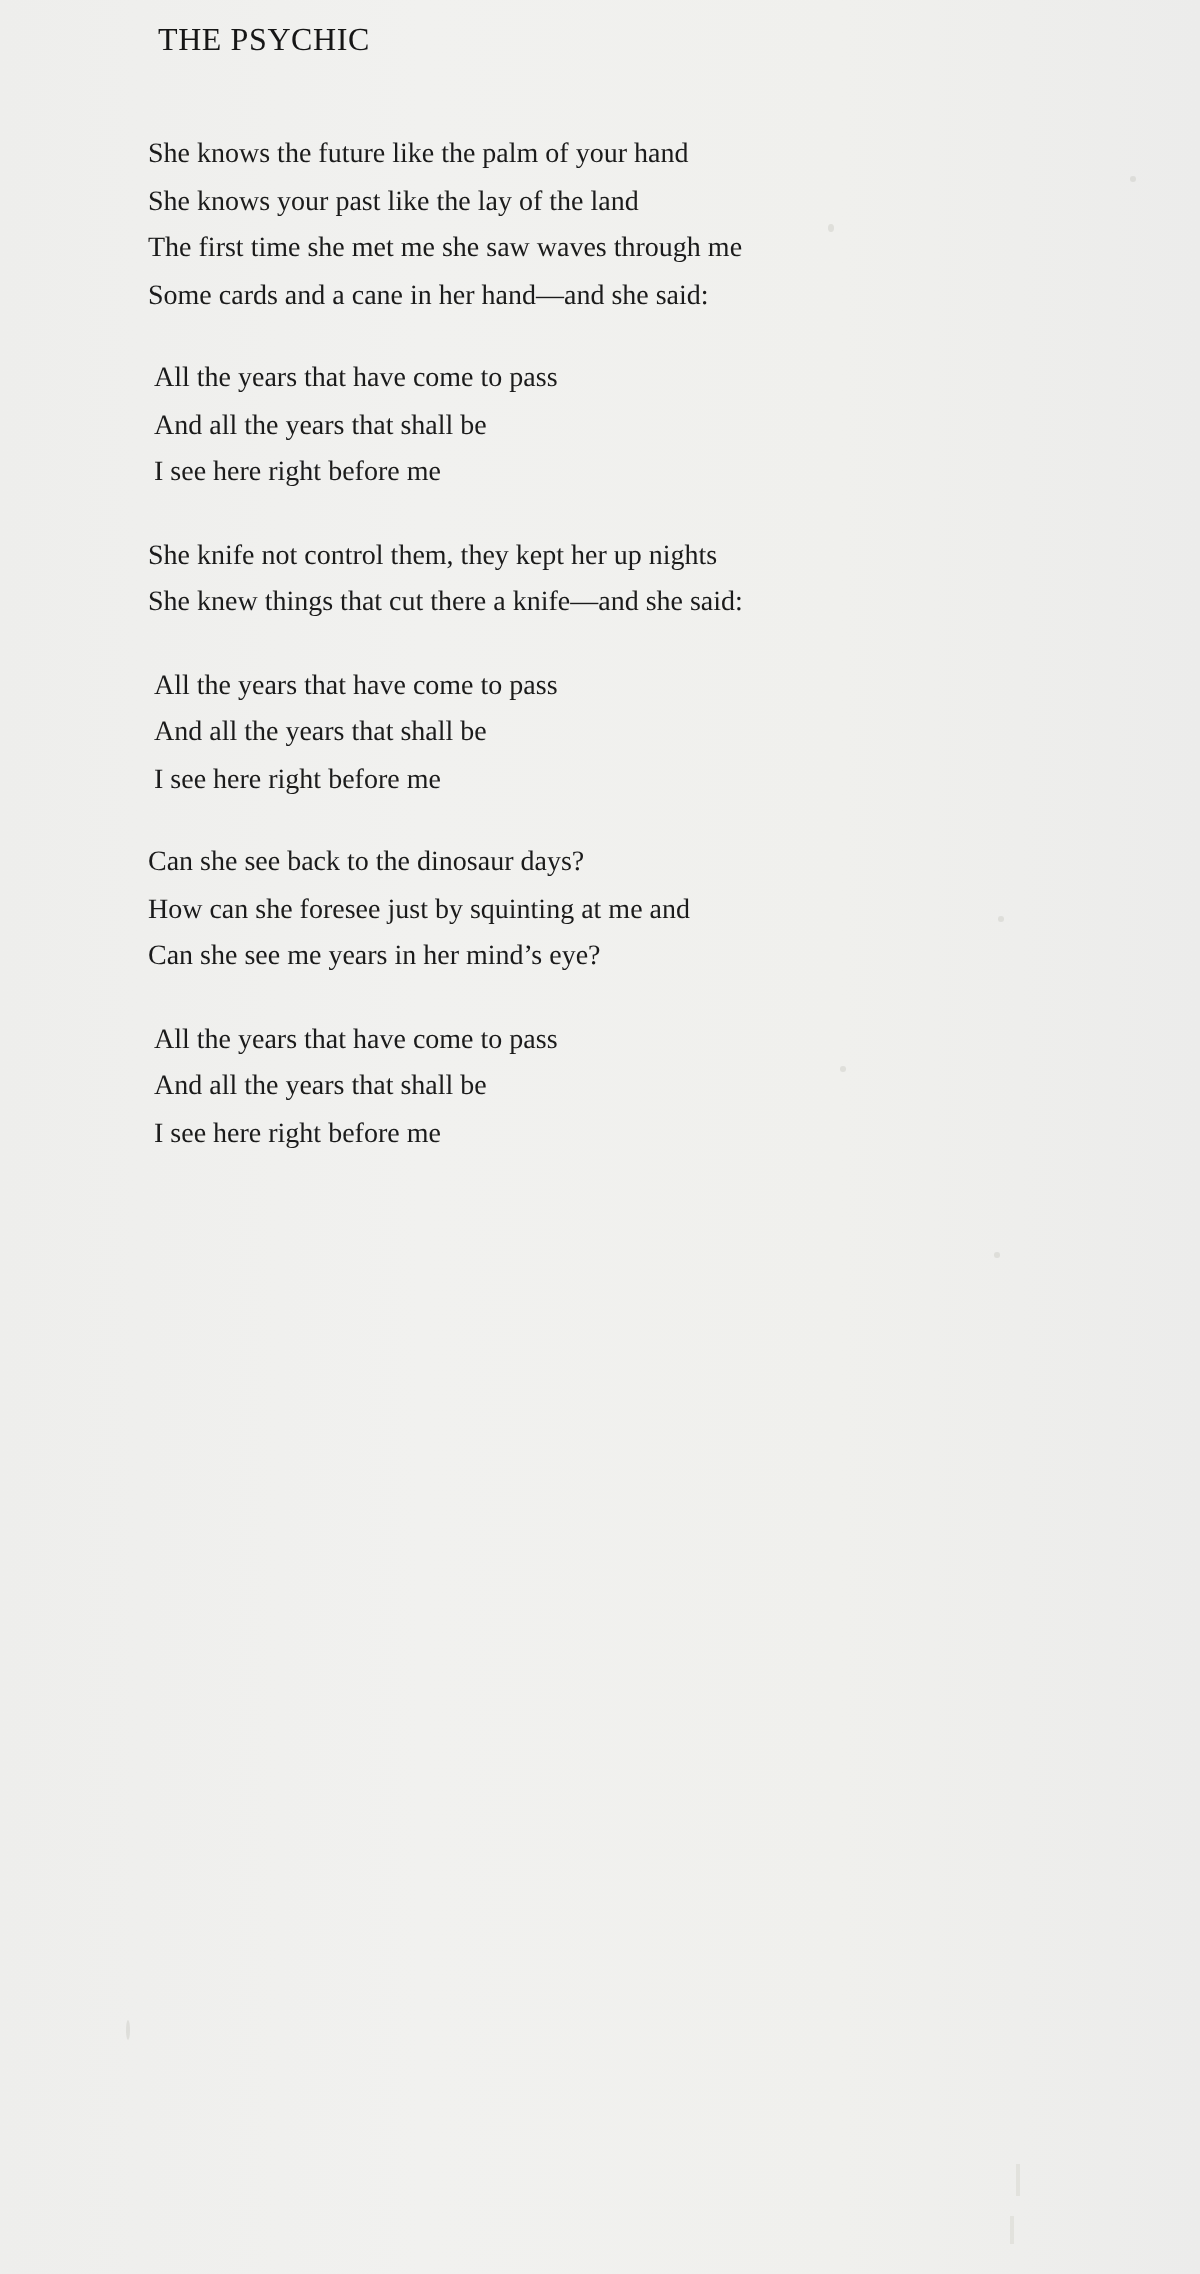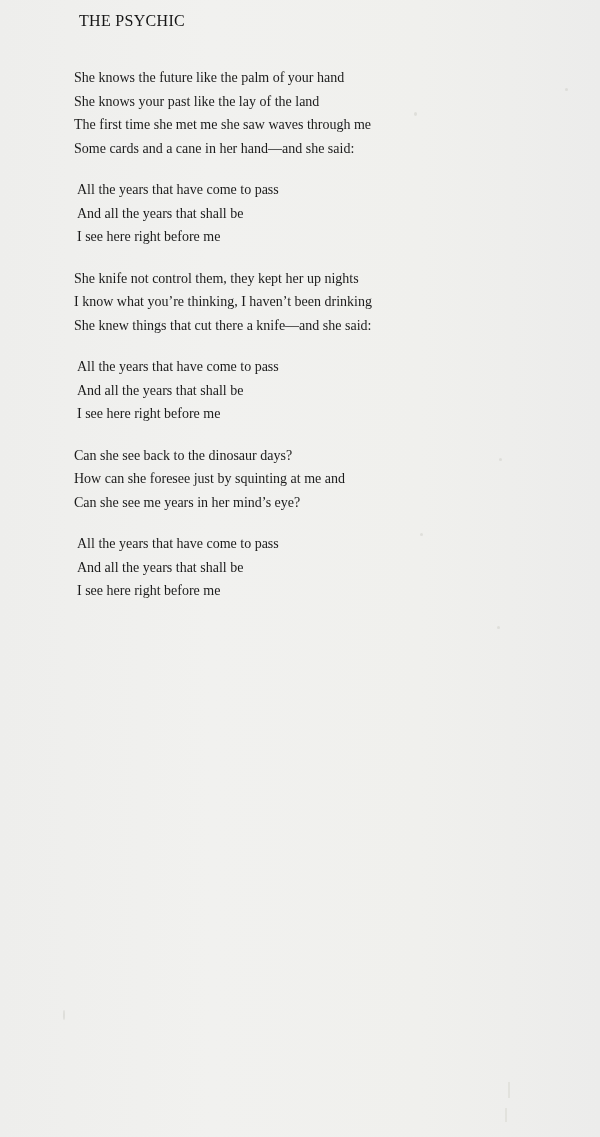--- a/index.html
+++ b/index.html
@@ -95,21 +95,20 @@
     </div>
 
     <div class="stanza indent">
       <div class="line">All the years that have come to pass</div>
       <div class="line">And all the years that shall be</div>
       <div class="line">I see here right before me</div>
     </div>
 
     <div class="stanza">
       <div class="line">She knife not control them, they kept her up nights</div>
-      <div class="line">I know what you’re thinking, I haven’t been drinking</div>
       <div class="line">She knew things that cut there a knife—and she said:</div>
     </div>
 
     <div class="stanza indent">
       <div class="line">All the years that have come to pass</div>
       <div class="line">And all the years that shall be</div>
       <div class="line">I see here right before me</div>
     </div>
 
     <div class="stanza">

